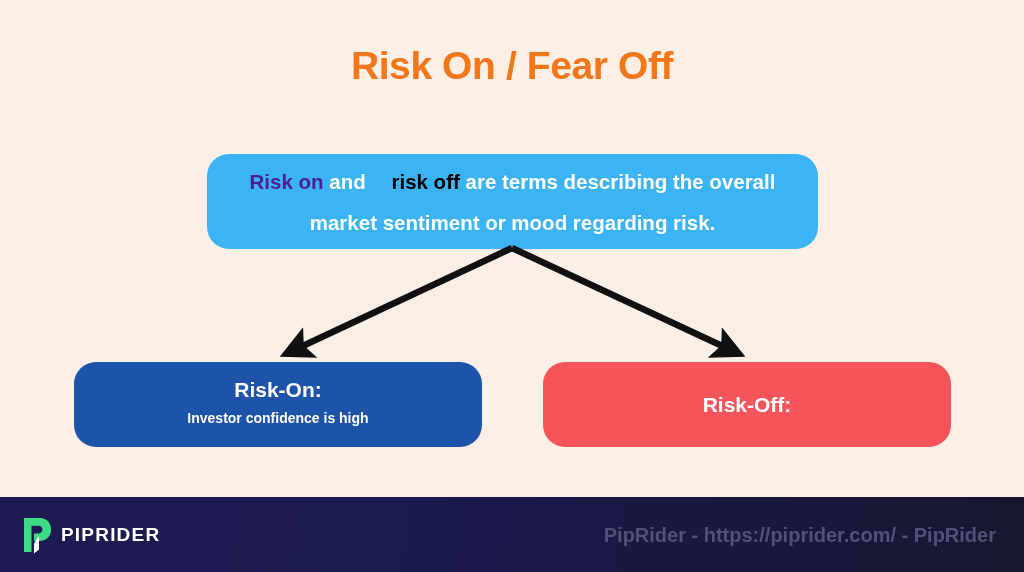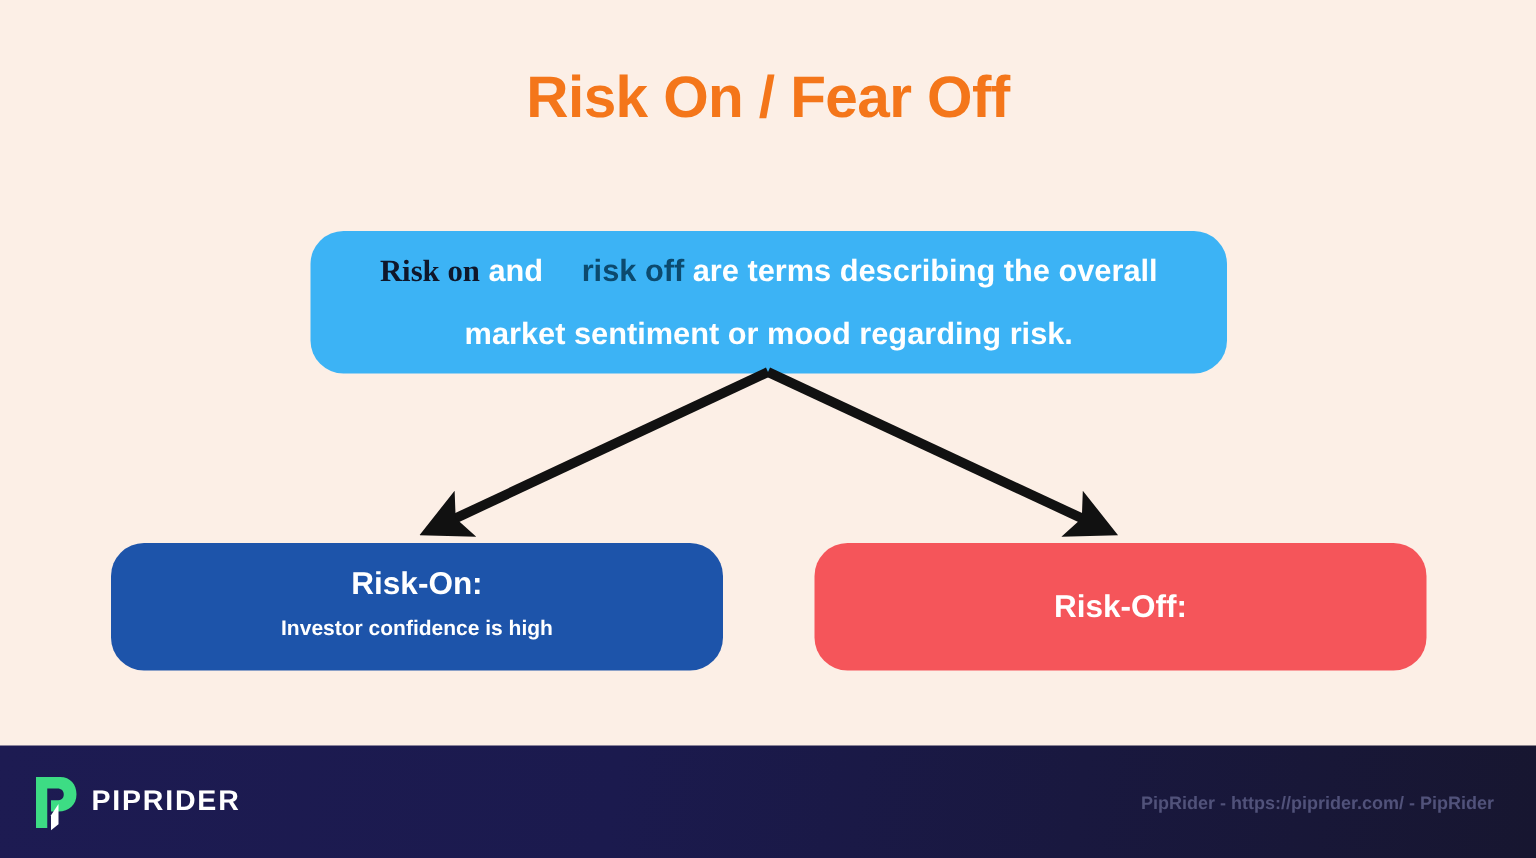--- a/index.html
+++ b/index.html
@@ -53,22 +53,22 @@
   #definition-text {
     width: 100%;
     text-align: center;
     font-size: 20.5px;
     font-weight: bold;
     color: #ffffff;
     line-height: 41px;
     padding: 0 10px;
     box-sizing: border-box;
   }
-  .kw-on  { color: #0f172a; font-family: Liberation Serif, serif; }
-  .kw-off { color: #0c4a6e; margin-left: 20px; }
+  .kw-on  { color: #4c1d95; }
+  .kw-off { color: #000000; margin-left: 20px; }
 
   
   #arrows-layer {
     position: absolute;
     left: 0;
     top: 0;
     width: 1024px;
     height: 572px;
     pointer-events: none;
   }
@@ -133,21 +133,21 @@
     font-size: 19px;
     font-weight: bold;
     color: #ffffff;
     letter-spacing: 1.2px;
   }
   #footer-credit {
     position: absolute;
     right: 28px;
     top: 50%;
     transform: translateY(-50%);
-    font-size: 12px;
+    font-size: 20px;
     font-weight: bold;
     color: #51527a;
     white-space: nowrap;
   }
 </style>
 </head>
 <body>
 
 <div id="stage">
 

